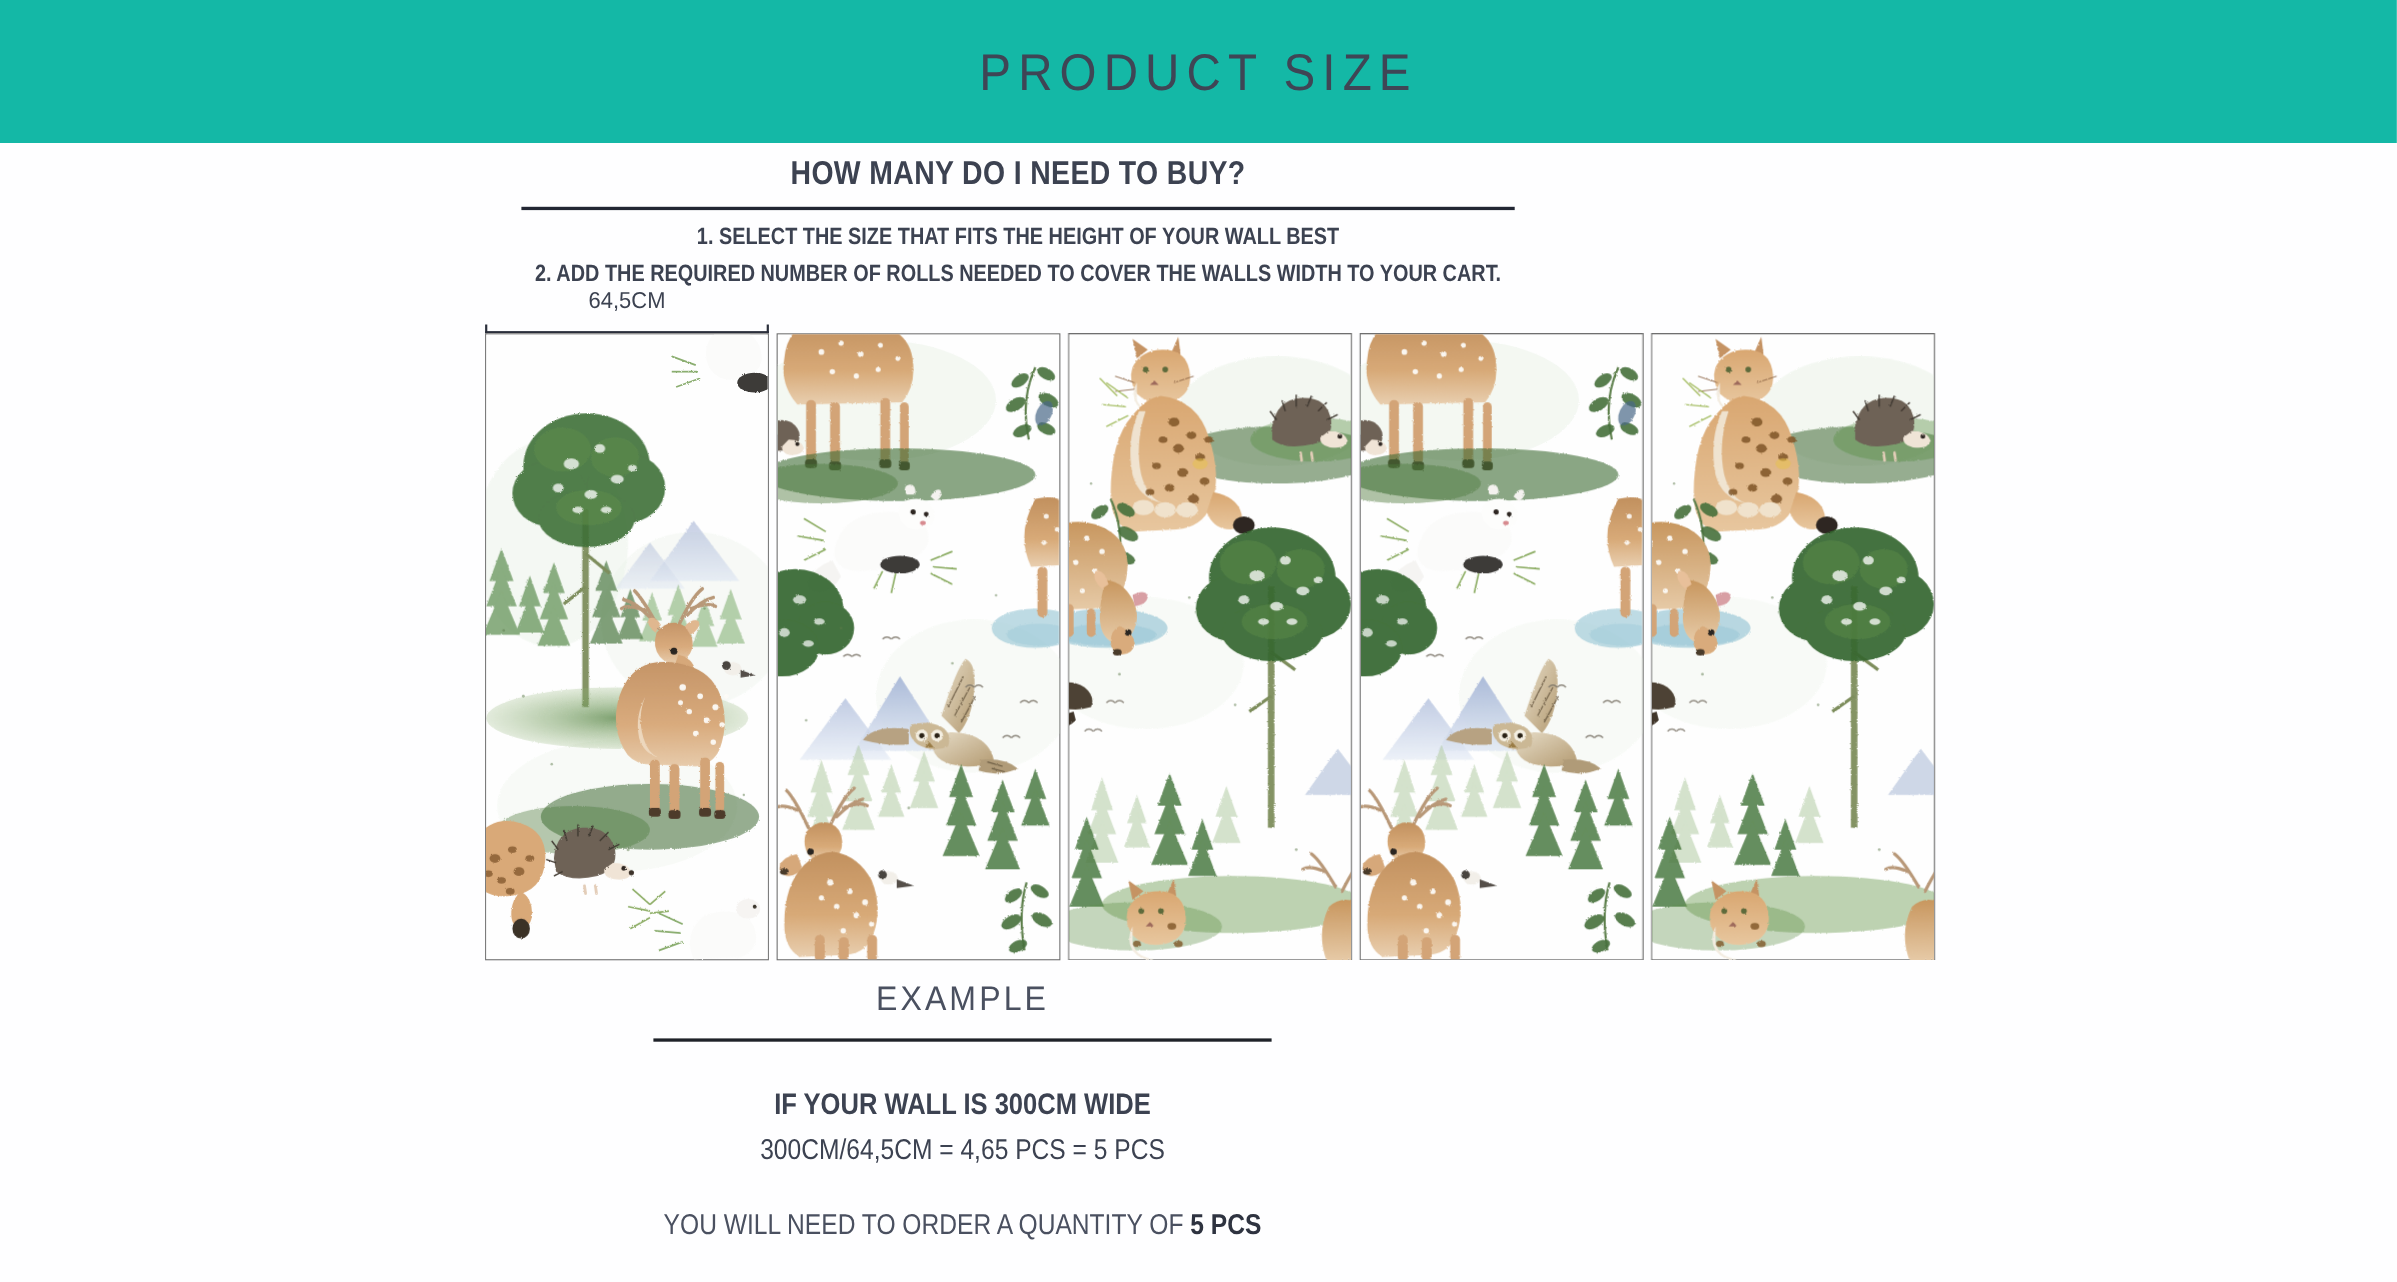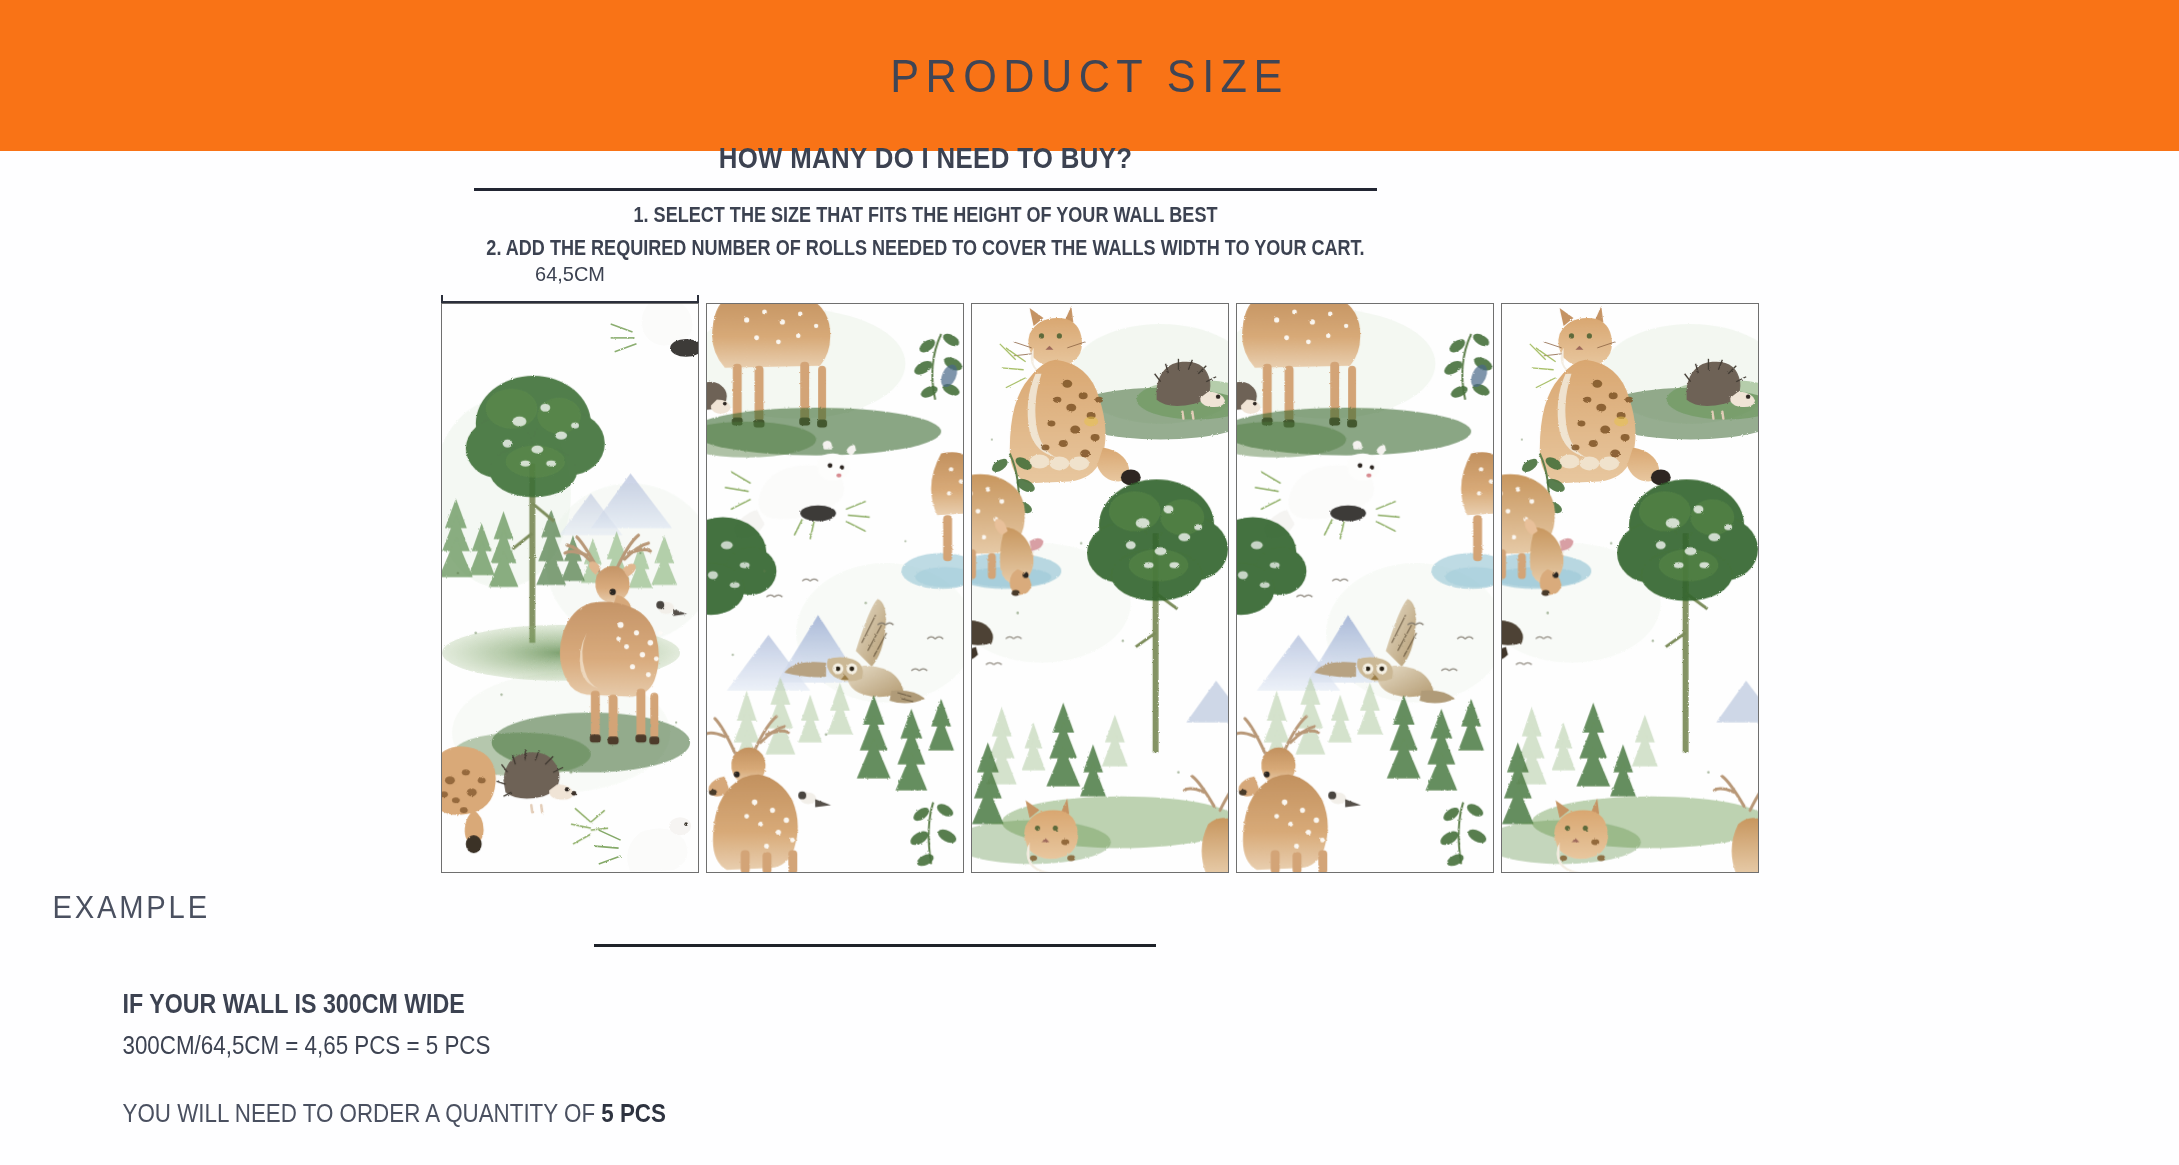--- a/index.html
+++ b/index.html
@@ -7,22 +7,22 @@
   body{
     background:#fefeff;
     font-family:"Liberation Sans", sans-serif;
     color:#3c4251;
     overflow:hidden;
     position:relative;
   }
 
   
   .header-band{
-    position:absolute;left:0;top:0;width:2179px;height:151px;
-    background:#f97316;
+    position:absolute;left:0;top:0;width:2179px;height:130px;
+    background:#14b8a6;
     display:flex;align-items:center;justify-content:center;
   }
   .header-title{
     font-size:47px;
     letter-spacing:7px;
     font-weight:400;
     color:#3f4555;
     transform:scaleX(0.92);
   }
 
@@ -85,21 +85,21 @@
     margin-right:7px;
     overflow:hidden;
     background:#fff;
     position:relative;
   }
   .panel:last-child{margin-right:0;}
   .panel svg{display:block;width:100%;height:100%;}
 
   
   .example{
-    position:absolute;left:0;top:890px;width:1750px;text-align:left;
+    position:absolute;left:0;top:890px;width:1750px;text-align:center;
   }
   .example-title{
     font-size:31px;letter-spacing:3px;font-weight:400;color:#4a5060;
     transform:scaleX(0.94);
   }
   .rule-example{
     width:562px;height:0;border-top:3px solid #1e2229;
     margin:18px auto 0 auto;
   }
   .ex-line1{

